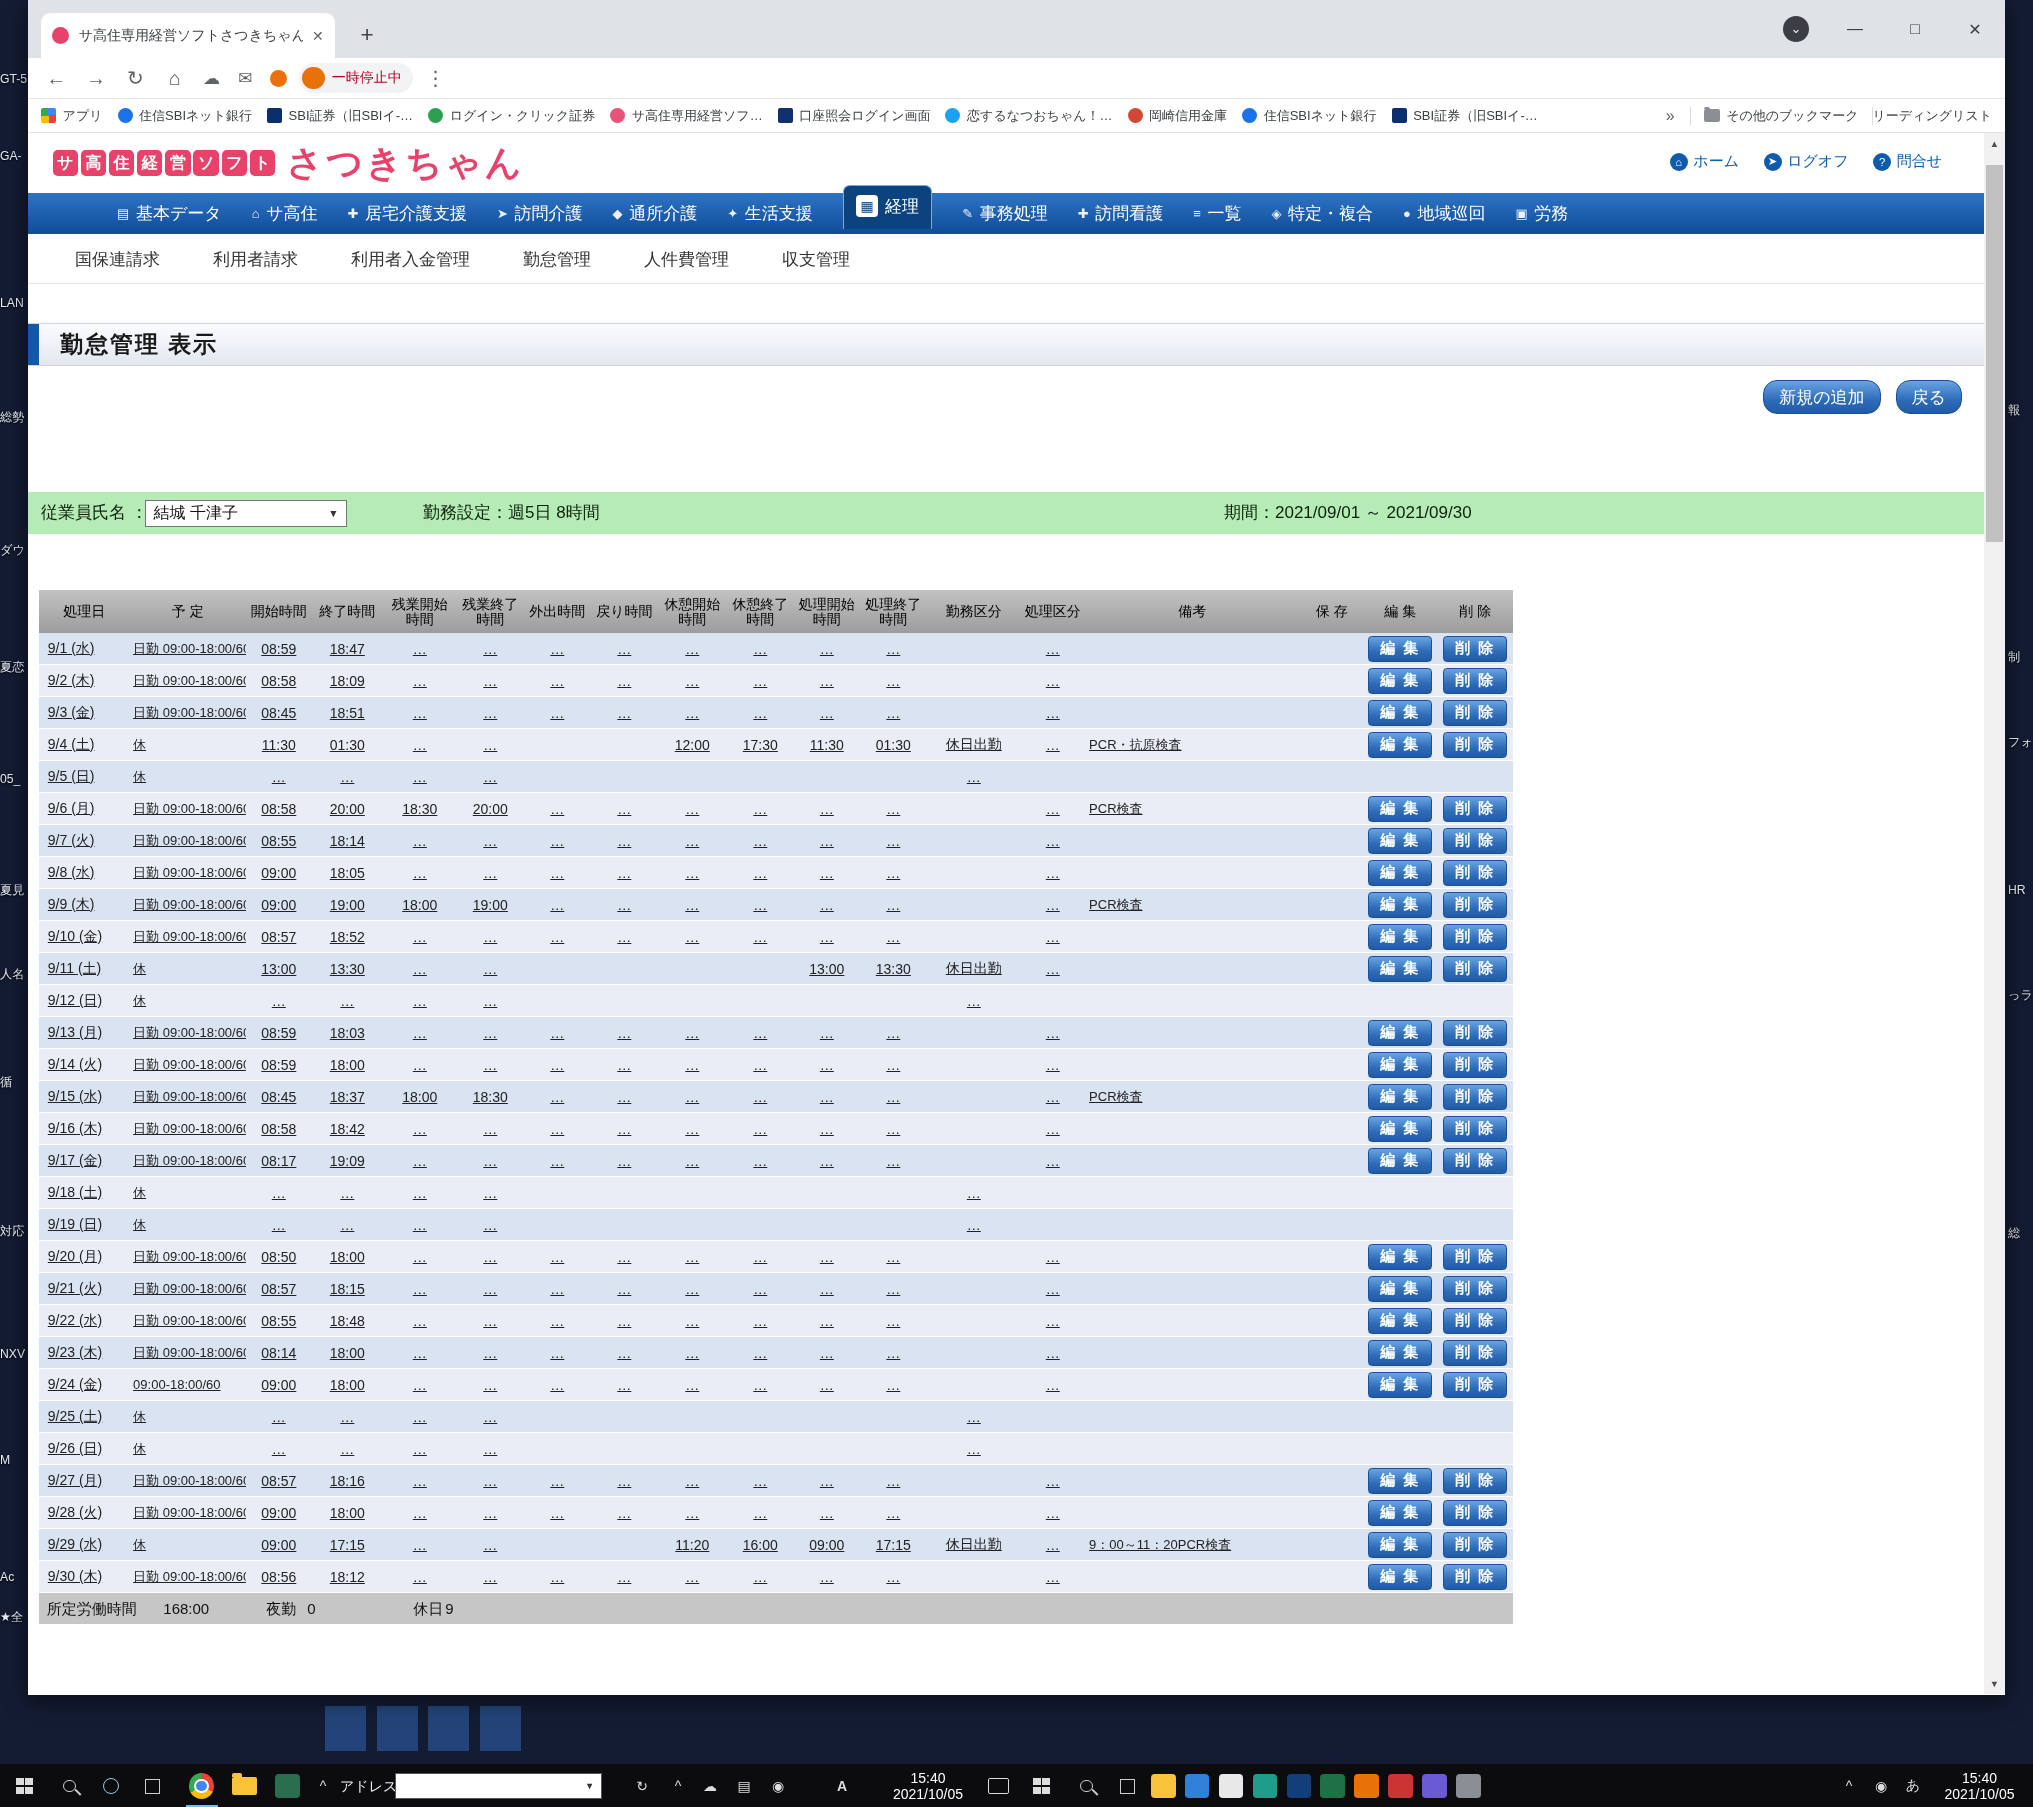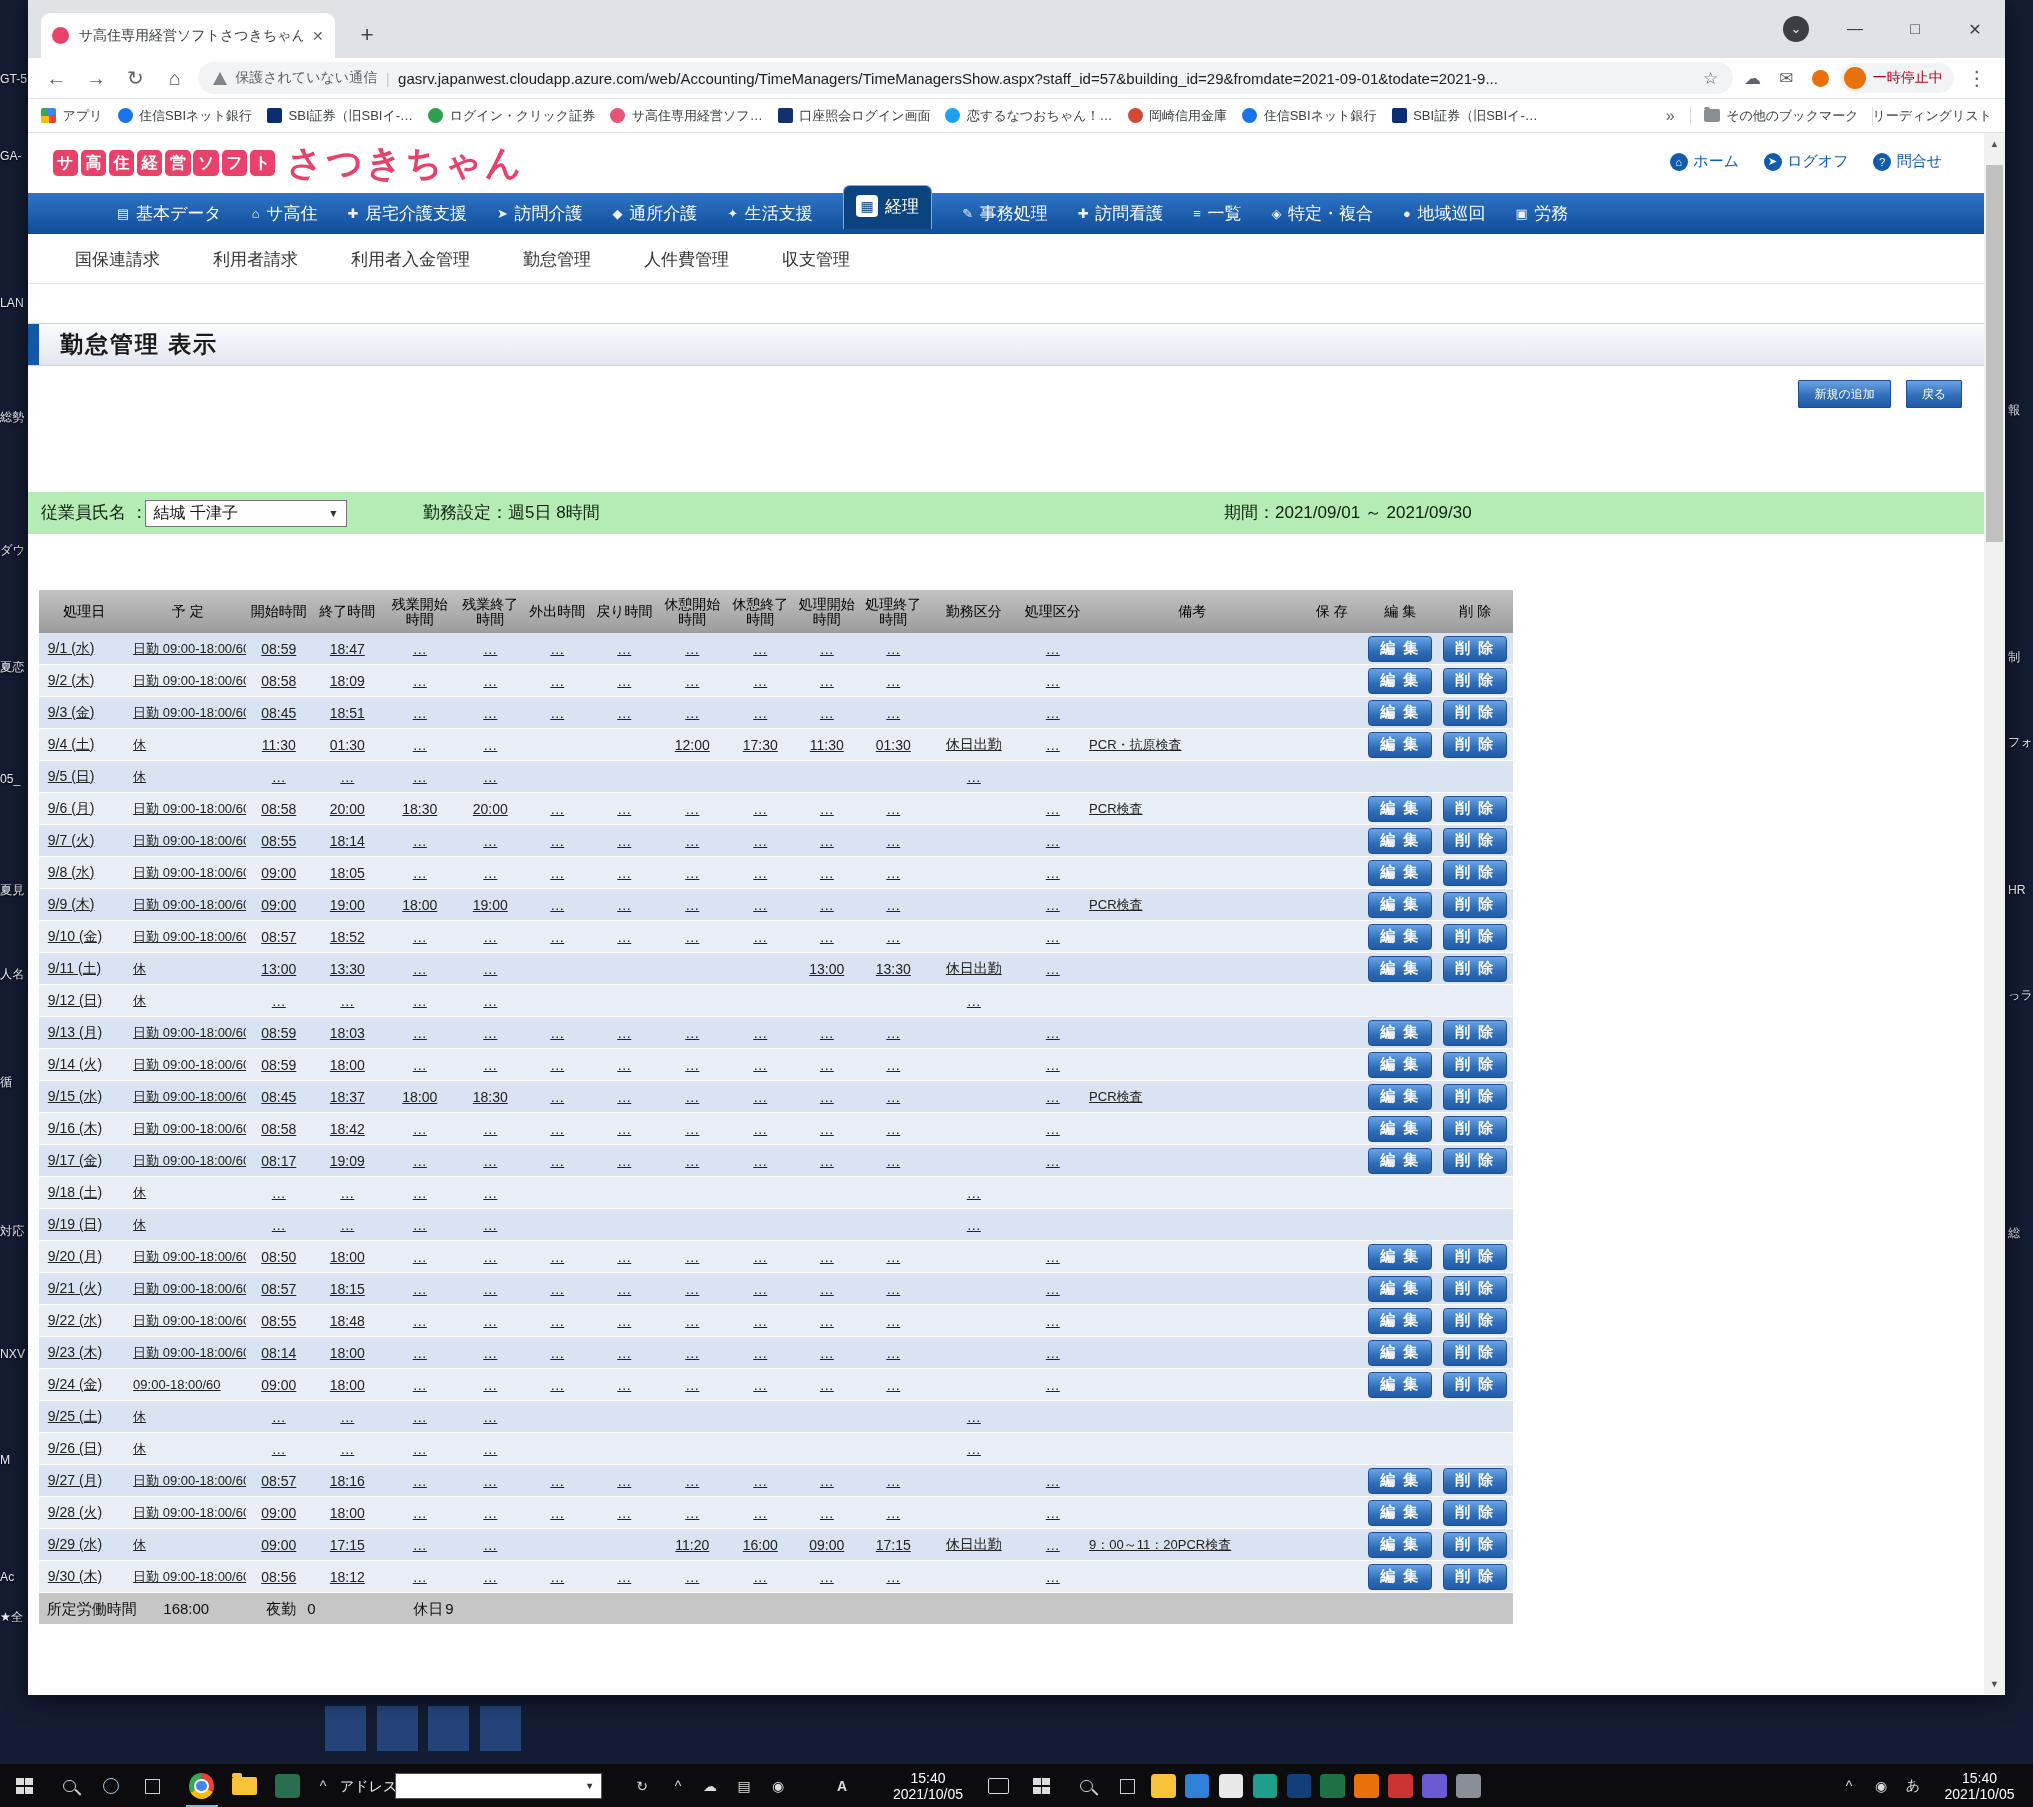--- a/index.html
+++ b/index.html
@@ -61,21 +61,21 @@
   .nav-item{display:flex;align-items:center;gap:6.6px;color:#fff;font-size:17px;white-space:nowrap;}
   .nav-ic2{font-size:13px;opacity:.92;}
   .nav-item.active{position:relative;top:-6.6px;background:#0b437f;border:0.9px solid #7fa9dc;border-bottom:none;border-radius:6.6px 6.6px 0 0;padding:8.5px 12.2px 11.3px;}
   .nav-item.active .nav-ic2{background:#fff;color:#0b437f;width:22.6px;height:22.6px;border-radius:3.8px;display:flex;align-items:center;justify-content:center;font-size:14px;opacity:1;}
   .subnav{position:absolute;left:0;top:102px;width:1957px;height:49px;background:#fff;display:flex;align-items:center;padding-left:47px;gap:53px;box-sizing:border-box;border-bottom:0.9px solid #e6e6e6;}
   .subnav-item{font-size:17px;color:#333;white-space:nowrap;}
   .titlebar{position:absolute;left:0;top:190px;width:1957px;height:43px;background:linear-gradient(180deg,#fbfcfe,#e2e7f0);border-top:0.9px solid #ccd5e3;border-bottom:0.9px solid #ccd5e3;display:flex;align-items:center;box-sizing:border-box;}
   .title-accent{width:11.3px;height:100%;background:#1358a8;}
   .page-title{margin-left:21px;font-size:23px;font-weight:bold;color:#1a1a1a;letter-spacing:1.9px;}
   .actionrow{position:absolute;right:43px;top:247px;display:flex;gap:15px;}
-  .blue-btn{background:linear-gradient(180deg,#6aa3e4,#2e6cb8 60%,#215ba8);border:0.9px solid #1c4f97;border-radius:1px;color:#fff;font-size:12px;padding:4.7px 15px;font-family:Liberation Mono, monospace;white-space:nowrap;}
+  .blue-btn{background:linear-gradient(180deg,#6aa3e4,#2e6cb8 60%,#215ba8);border:0.9px solid #1c4f97;border-radius:14px;color:#fff;font-size:17px;padding:4.7px 15px;font-family:Liberation Mono, monospace;white-space:nowrap;}
   .greenbar{position:absolute;left:0;top:359px;width:1957px;height:42px;background:#b5ecb5;}
   .gb-text{position:absolute;top:0;line-height:42px;font-size:17px;color:#0e1f0e;white-space:nowrap;}
   .emp-select{position:absolute;left:117px;top:7.5px;width:202px;height:27px;background:#fff;border:0.9px solid #767676;box-sizing:border-box;display:flex;align-items:center;justify-content:space-between;padding:0 7.5px;font-size:16px;color:#111;}
   .sel-arrow{font-size:10.4px;color:#333;}
   
   .table{position:absolute;left:11.3px;top:457px;width:1474px;}
   .grid18{display:grid;grid-template-columns:90px 117px 65px 72px 73px 68px 66px 68px 68px 68px 65px 68px 93px 65px 214px 65px 72px 78px;}
   .thead{background:linear-gradient(180deg,#c2c2c2,#9c9c9c);height:43px;}
   .th{display:flex;align-items:center;justify-content:center;text-align:center;font-size:14px;line-height:15px;color:#000;padding:0 1.9px;}
   .trow{height:31px;border-bottom:1.9px solid #fff;align-items:center;font-size:14px;color:#222;text-decoration:underline;}
@@ -165,27 +165,20 @@
         <span class="win-btn">□</span>
         <span class="win-btn">✕</span>
       </div>
     </div>
 
     <div class="toolbar">
       <span class="navic">←</span>
       <span class="navic">→</span>
       <span class="navic">↻</span>
       <span class="navic">⌂</span>
-      <div class="omnibox">
-        <span class="warn-tri"></span>
-        <span class="sec-text">保護されていない通信</span>
-        <span class="om-div">|</span>
-        <span class="url">gasrv.japanwest.cloudapp.azure.com/web/Accounting/TimeManagers/TimeManagersShow.aspx?staff_id=57&amp;building_id=29&amp;fromdate=2021-09-01&amp;todate=2021-9...</span>
-        <span class="star">☆</span>
-      </div>
       <span class="extic">☁</span>
       <span class="extic">✉</span>
       <span class="ext-dot"></span>
       <div class="profile-chip">
         <span class="avatar"></span>
         <span class="chip-text">一時停止中</span>
       </div>
       <span class="navic">⋮</span>
     </div>
 

